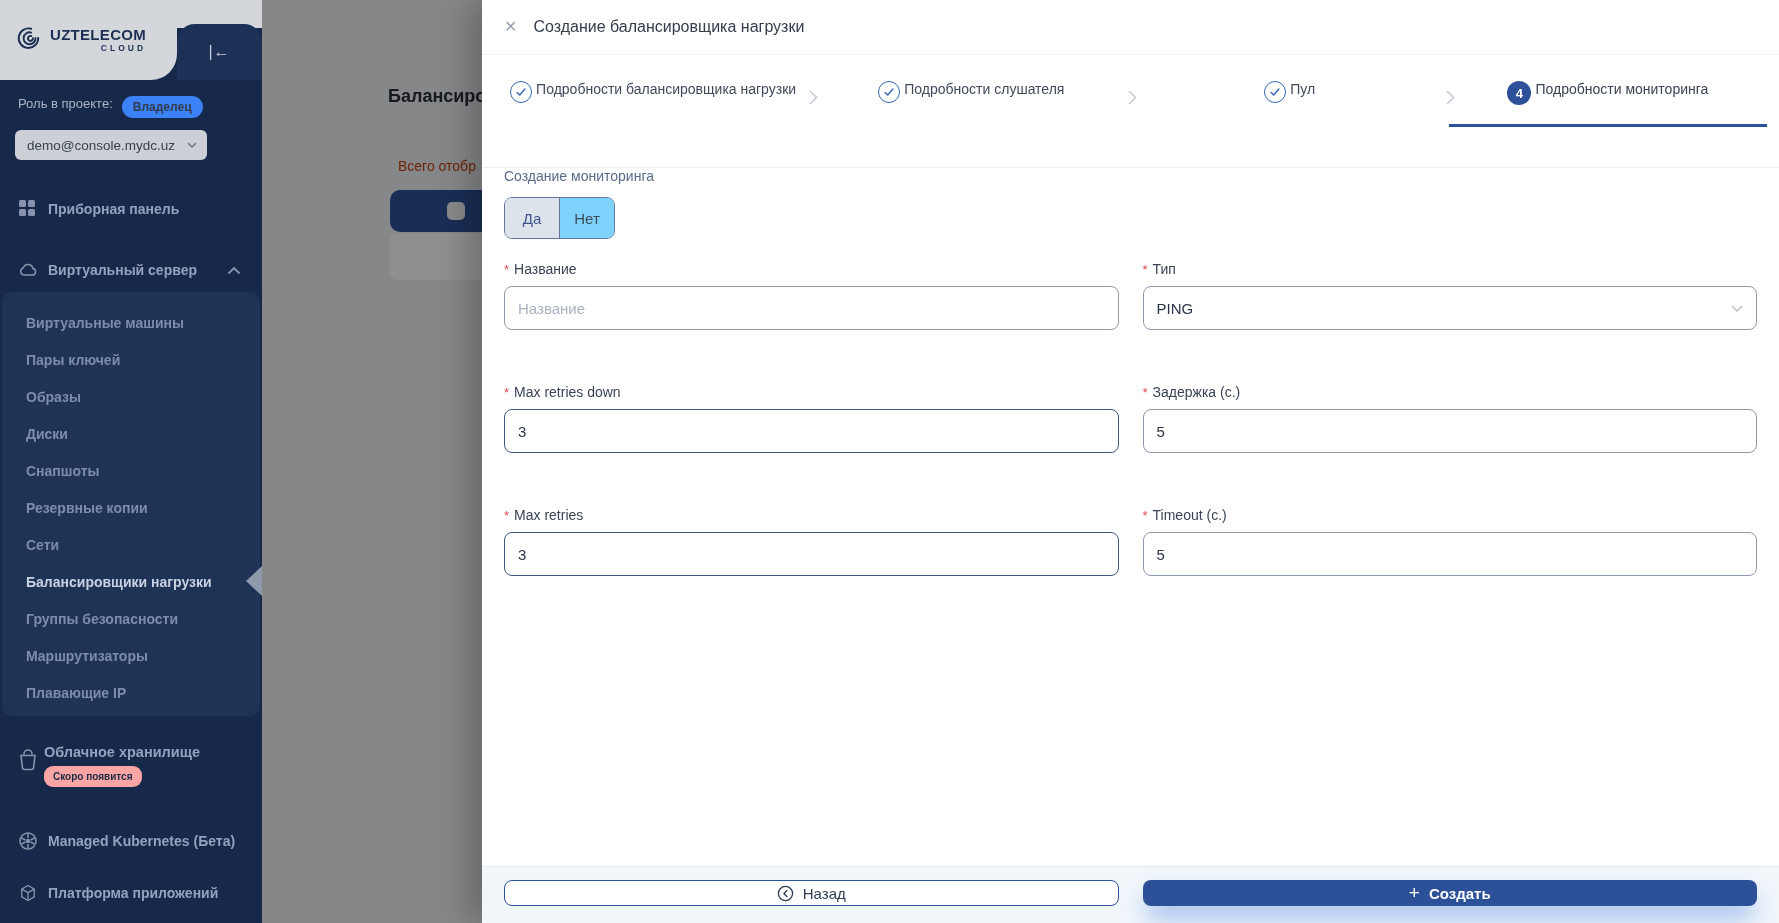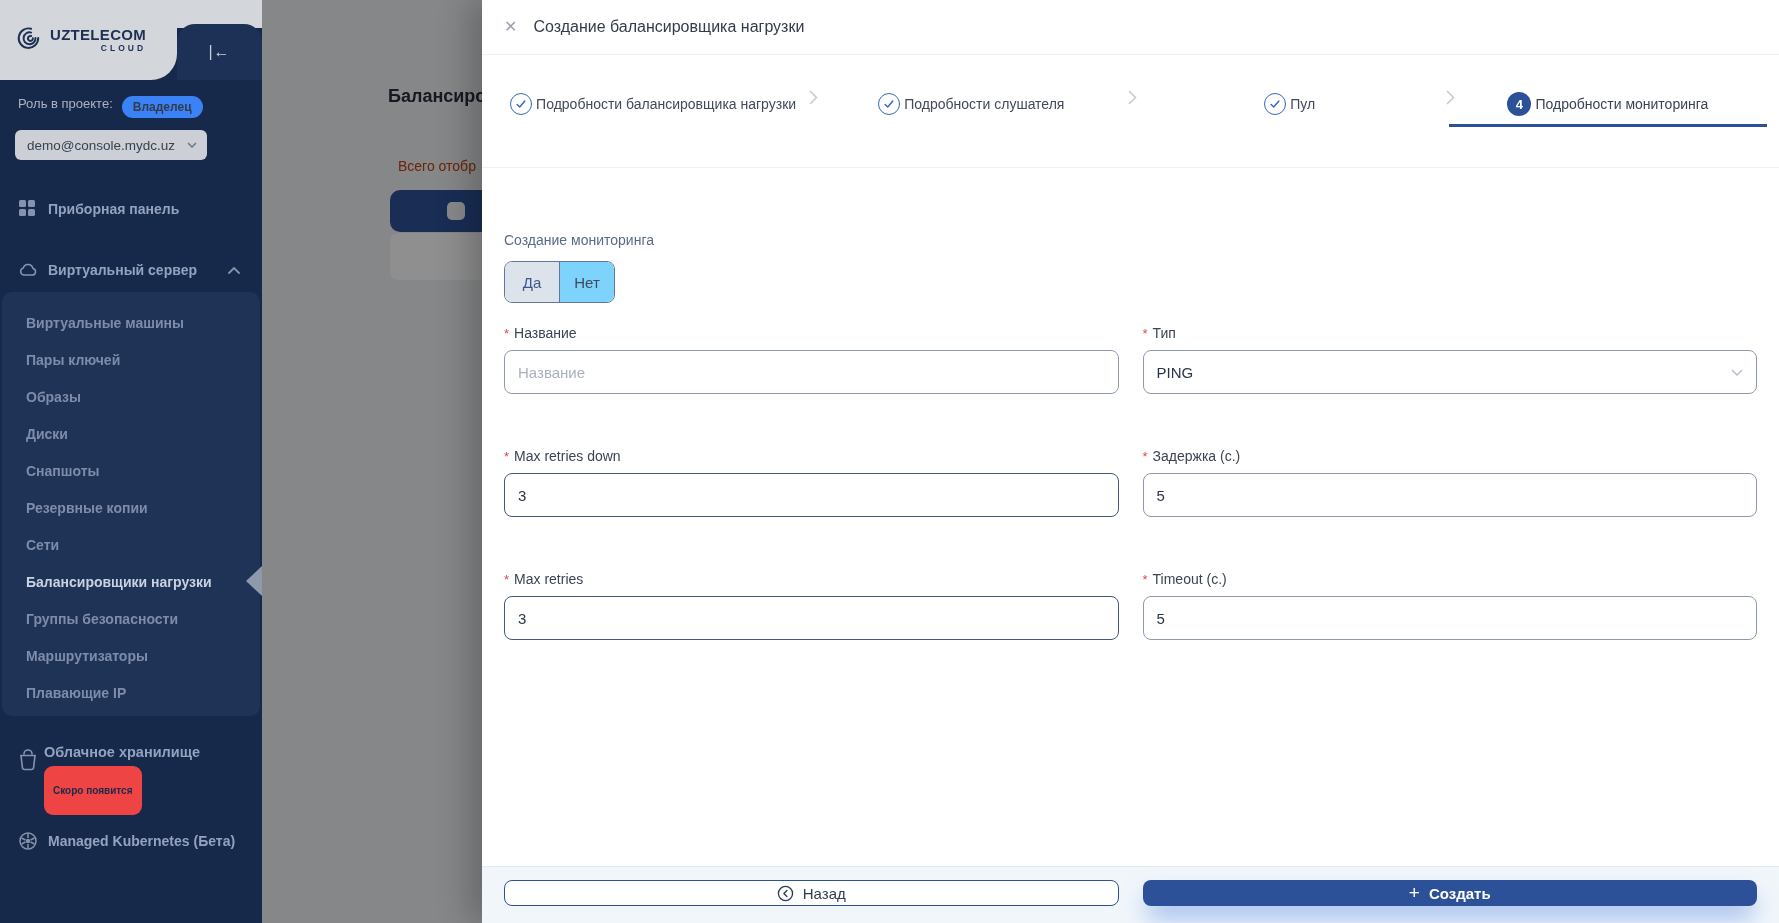--- a/index.html
+++ b/index.html
@@ -34,54 +34,54 @@
   .group-panel{position:absolute;left:2px;top:292px;width:258px;height:424px;background:#1e3356;border-radius:10px;}
   .group-item{position:absolute;left:26px;height:22px;display:flex;align-items:center;font-size:14px;font-weight:700;
               color:#7e8cab;cursor:pointer;white-space:nowrap;}
   .group-item.active{color:#c9d2e2;}
   .active-marker{position:absolute;right:0;top:566px;width:0;height:0;
                  border-top:15px solid transparent;border-bottom:15px solid transparent;border-right:16px solid #8e99ac;}
 
   .storage-item{position:absolute;left:0;top:742px;width:262px;cursor:pointer;}
   .storage-item .ic{position:absolute;left:17px;top:4px;width:22px;height:26px;}
   .storage-lbl{position:absolute;left:44px;top:2px;font-size:14.5px;font-weight:700;color:#93a2bf;white-space:nowrap;}
-  .storage-badge{position:absolute;left:44px;top:24px;background:#ef4444;color:#1c2a47;font-size:10px;font-weight:600;
-                 padding:19px 9px;border-radius:9px;white-space:nowrap;}
+  .storage-badge{position:absolute;left:44px;top:24px;background:#fca5a5;color:#1c2a47;font-size:10px;font-weight:600;
+                 padding:5px 9px;border-radius:9px;white-space:nowrap;}
 
   
   .content{position:absolute;left:262px;top:0;right:0;bottom:0;background:#eef0f3;}
   .content-heading{position:absolute;left:126px;top:86px;font-size:18px;font-weight:700;color:#262d3a;white-space:nowrap;}
   .content-total{position:absolute;left:136px;top:158px;font-size:14px;color:#c2410c;white-space:nowrap;}
   .content-create-btn{position:absolute;left:128px;top:190px;width:150px;height:42px;background:#2d5198;border-radius:10px;cursor:pointer;}
   .content-create-btn .sq{position:absolute;left:57px;top:12px;width:18px;height:18px;background:#f2f4f7;border-radius:5px;}
   .content-card{position:absolute;left:128px;top:233px;width:220px;height:47px;background:#ffffff;border-radius:8px;}
 
   .mask{position:absolute;left:262px;top:0;right:0;bottom:0;background:rgba(0,0,0,0.44);z-index:8;}
 
   
   .drawer{position:absolute;left:482px;top:0;right:0;bottom:0;background:#ffffff;z-index:10;
           display:flex;flex-direction:column;box-shadow:-14px 0 30px rgba(0,0,0,0.22);}
   .drawer-header{height:54px;flex:none;border-bottom:1px solid #f0f1f3;display:flex;align-items:center;padding:0 16px;}
   .close-x{font-size:16px;color:#99a2b1;cursor:pointer;padding:4px 6px;line-height:1;}
   .drawer-title{margin-left:10px;font-size:16px;font-weight:500;color:#343c4b;}
 
   .steps-wrap{flex:none;padding:26px 12px 40px;border-bottom:1px solid #eef0f2;}
   .steps-row{display:flex;}
-  .step{flex:1 1 0;position:relative;height:46px;display:flex;align-items:center;justify-content:center;gap:4px;cursor:pointer;}
+  .step{flex:1 1 0;position:relative;height:46px;display:flex;align-items:flex-start;justify-content:center;gap:4px;cursor:pointer;}
   .step .s-label{font-size:14px;color:#414a5c;white-space:nowrap;}
   .step.active .s-label{color:#3a4354;}
   .done-circle{width:22px;height:22px;border:1.5px solid #3767b8;border-radius:50%;flex:none;
                display:flex;align-items:center;justify-content:center;box-sizing:border-box;}
   .num-circle{width:24px;height:24px;background:#2d5198;border-radius:50%;flex:none;color:#fff;
               font-size:13px;font-weight:700;display:flex;align-items:center;justify-content:center;}
   .step-sep{position:absolute;right:-6px;top:50%;margin-top:-14px;width:9px;height:15px;}
   .step.active::after{content:"";position:absolute;left:0;right:0;bottom:0;height:3px;background:#2d5198;}
 
   .drawer-body{flex:1 1 auto;padding:0 22px;position:relative;overflow:hidden;}
-  .mon-label{margin-top:64px;font-size:14px;color:#5a6b88;}
+  .mon-label{font-size:14px;color:#5a6b88;}
   .toggle{margin-top:13px;display:inline-flex;border:1.5px solid #64779b;border-radius:8px;overflow:hidden;background:#fff;}
   .toggle .seg{width:54px;height:40px;display:flex;align-items:center;justify-content:center;font-size:15px;cursor:pointer;}
   .toggle .seg.on{background:#dde3eb;color:#3f568c;border-right:1.5px solid #64779b;}
   .toggle .seg.off{background:#7dd3fc;color:#3f4a5f;}
 
   .form-grid{margin-top:22px;display:grid;grid-template-columns:1fr 1fr;column-gap:24px;row-gap:54px;}
   .field .f-label{display:flex;align-items:center;gap:5px;margin-bottom:9px;font-size:14px;color:#3a4454;}
   .req{color:#e0484f;font-size:13px;}
   .f-input{width:100%;height:44px;box-sizing:border-box;border:1.2px solid #8e99ad;border-radius:8px;
            padding:0 13px;font-size:15px;color:#2b3547;background:#fff;outline:none;font-family:"Liberation Sans",sans-serif;}
@@ -194,20 +194,29 @@
             <line x1="10" y1="13" x2="10" y2="17"></line>
           <line x1="3.5" y1="7" x2="7.5" y2="9"></line>
             <line x1="12.5" y1="11" x2="16.5" y2="13"></line>
           <line x1="3.5" y1="13" x2="7.5" y2="11"></line>
             <line x1="12.5" y1="9" x2="16.5" y2="7"></line>
         </svg>
       </span>
       <span class="lbl">Managed Kubernetes (Бета)</span>
     </div>
 
+    <div class="side-item" style="top:880px;">
+      <span class="ic">
+        <svg width="20" height="20" viewBox="0 0 24 24" fill="none" stroke="#8793ad" stroke-width="1.6" stroke-linejoin="round">
+          <path d="M12 3l7.5 4.3v9.4L12 21l-7.5-4.3V7.3z"></path>
+          <path d="M4.5 7.3L12 11.6l7.5-4.3M12 11.6V21"></path>
+        </svg>
+      </span>
+      <span class="lbl">Платформа приложений</span>
+    </div>
   </div>
 
   <div class="content">
     <div class="content-heading">Балансировщики</div>
     <div class="content-total">Всего отобр</div>
     <div class="content-create-btn">
       <span class="sq"></span>
     </div>
     <div class="content-card"></div>
   </div>

